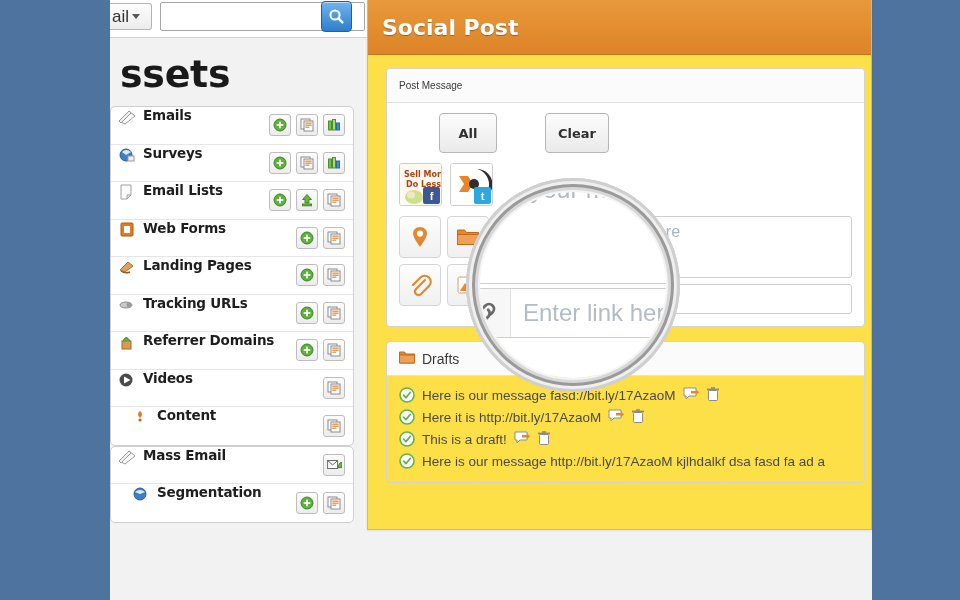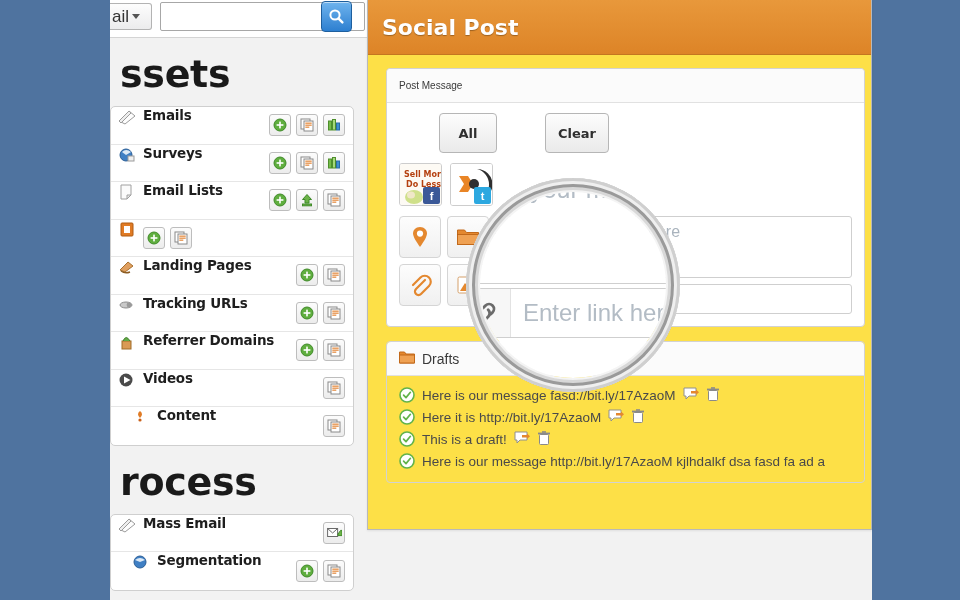--- a/index.html
+++ b/index.html
@@ -397,20 +397,21 @@
         </span>
       </div>
 
       <div class="row">
         <span class="rico">
           <svg width="20" height="20" viewBox="0 0 20 20">
               <rect x="4" y="3" width="12" height="13" rx="1" fill="#e07b25" stroke="#b05c12"></rect>
               <rect x="7" y="6" width="6" height="7" fill="#fff"></rect>
             </svg>
         </span>
+        <span class="rlabel">Web Forms</span>
         <span class="acts">
           <span class="abtn">
               <svg width="14" height="14" viewBox="0 0 14 14">
                 <circle cx="7" cy="7" r="6" fill="#5fae3e" stroke="#3f8a28"></circle>
                 <rect x="6.2" y="3.6" width="1.6" height="6.8" fill="#fff"></rect>
                 <rect x="3.6" y="6.2" width="6.8" height="1.6" fill="#fff"></rect>
               </svg>
             </span>
           <span class="abtn">
               <svg width="14" height="14" viewBox="0 0 14 14">
@@ -544,21 +545,20 @@
                 <rect x="4" y="3" width="9" height="10" fill="#fff" stroke="#8a8a8a"></rect>
                 <rect x="5.3" y="4.6" width="6.4" height="1.1" fill="#e07b25"></rect>
                 <rect x="5.3" y="6.6" width="6.4" height="1.1" fill="#e07b25"></rect>
                 <rect x="5.3" y="8.6" width="4" height="1.1" fill="#e07b25"></rect>
               </svg>
             </span>
         </span>
       </div>
     </div>
 
-    <div class="section-title">rocess</div>
     <div class="card">
       <div class="row">
         <span class="rico">
           <svg width="20" height="20" viewBox="0 0 20 20">
               <polygon points="2,14 12,4 18,9 8,17" fill="#fdfdfd" stroke="#9b9b9b"></polygon>
               <polygon points="2,14 12,4 14,6 4,16" fill="#eeeeee" stroke="#9b9b9b"></polygon>
             </svg>
         </span>
         <span class="rlabel">Mass Email</span>
         <span class="acts">

